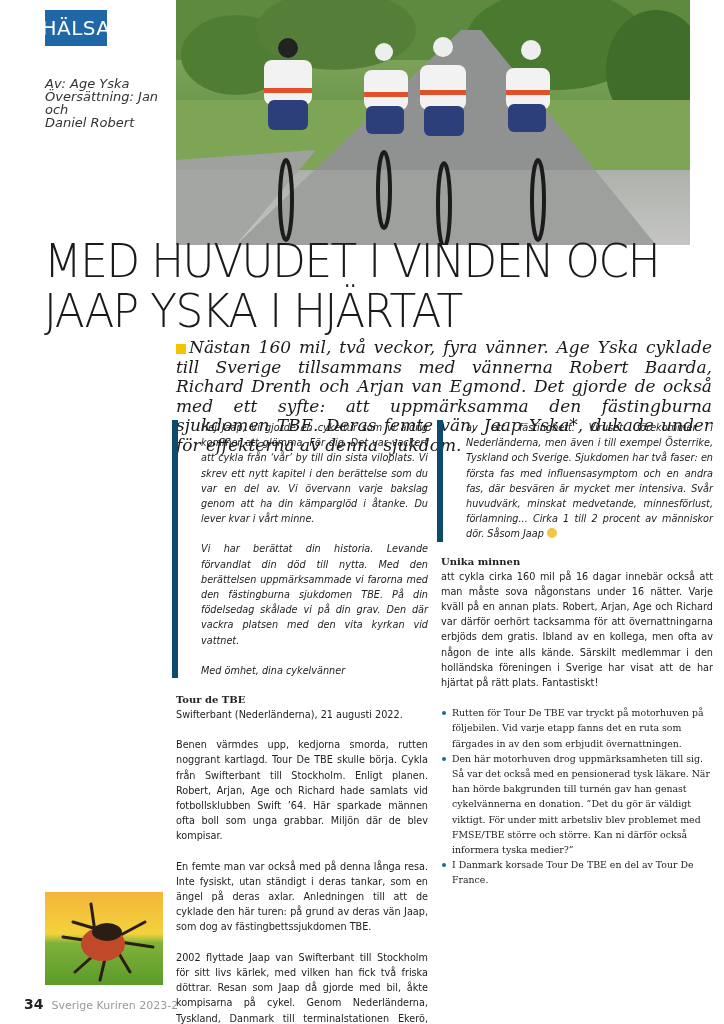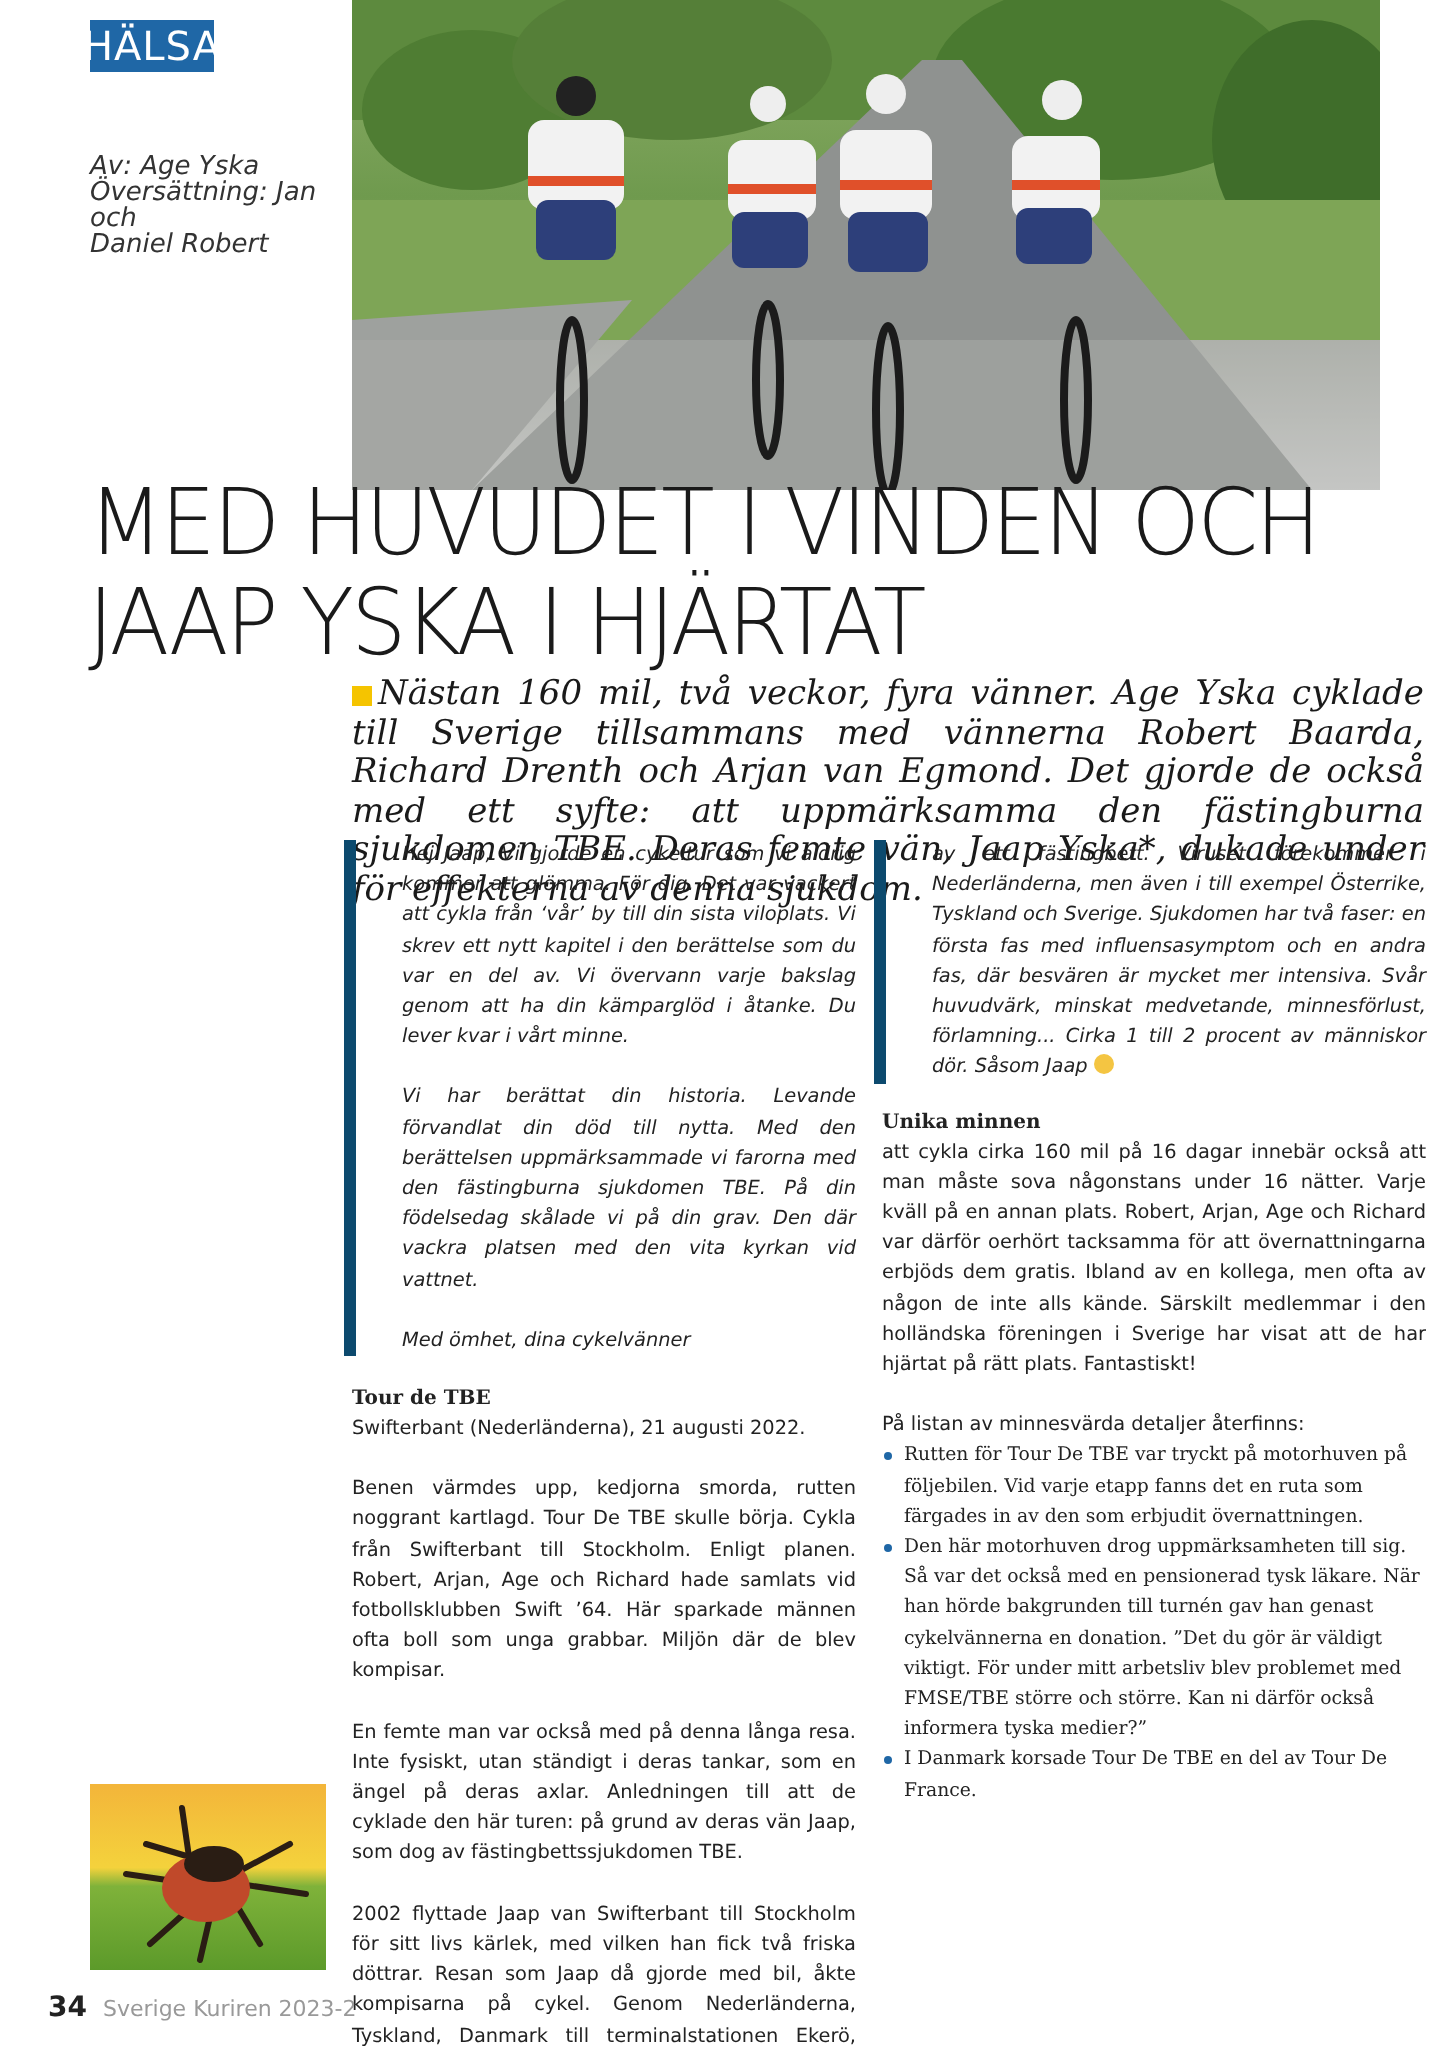--- a/index.html
+++ b/index.html
@@ -1,18 +1,18 @@
 <!DOCTYPE html>
 <html><head>
 <meta charset="utf-8">
 <style>
   html, body { margin:0; padding:0; }
   body { width:724px; height:1024px; background:#ffffff; position:relative; overflow:hidden; font-family:"DejaVu Sans", sans-serif; color:#222; }
 
-  .section-tag { position:absolute; left:45px; top:10px; width:62px; height:26px; background:#1f67a6; color:#fff; font-family:"DejaVu Sans", sans-serif; font-size:20px; display:flex; align-items:center; justify-content:center; letter-spacing:0.5px; }
+  .section-tag { position:absolute; left:45px; top:10px; width:62px; height:36px; background:#1f67a6; color:#fff; font-family:"DejaVu Sans", sans-serif; font-size:20px; display:flex; align-items:center; justify-content:center; letter-spacing:0.5px; }
   .byline { position:absolute; left:45px; top:77px; width:125px; font-family:"DejaVu Sans", sans-serif; font-style:italic; font-size:13px; line-height:13px; color:#333; }
 
   .hero { position:absolute; left:176px; top:0; width:514px; height:245px; overflow:hidden; background:linear-gradient(#8fae6a 0%, #6f9a4e 40%, #7da057 55%, #b4b8b0 70%, #e6e6e6 100%); }
   .hero svg { display:block; }
 
   .headline { position:absolute; left:44px; top:236px; width:680px; font-family:"DejaVu Sans", sans-serif; font-weight:200; font-size:46px; line-height:50px; letter-spacing:-1.5px; color:#1a1a1a; transform:scaleX(0.95); transform-origin:left; }
   .headline .l { display:block; white-space:nowrap; }
 
   .lede { position:absolute; left:176px; top:338px; width:536px; font-family:"DejaVu Serif", serif; font-style:italic; font-size:17px; line-height:19.5px; color:#1a1a1a; text-align:justify; }
   .lede .sq { display:inline-block; width:10px; height:10px; background:#f5c400; margin-right:3px; vertical-align:-1px; }
@@ -118,21 +118,20 @@
 
 </div>
 
 <div class="col col-right">
   <div class="quote">
     <p><span>av ett fästingbett. Viruset förekommer i Nederländerna, men även i till exempel Österrike, Tyskland och Sverige. Sjukdomen har två faser: en första fas med influensasymptom och en andra fas, där besvären är mycket mer intensiva. Svår huvudvärk, minskat medvetande, minnesförlust, förlamning... Cirka 1 till 2 procent av människor dör. Såsom Jaap</span> <span class="emoji"></span></p>
   </div>
   <div class="body" style="margin-top:12px;">
     <h3>Unika minnen</h3>
     <p>att cykla cirka 160 mil på 16 dagar innebär också att man måste sova någonstans under 16 nätter. Varje kväll på en annan plats. Robert, Arjan, Age och Richard var därför oerhört tacksamma för att övernattningarna erbjöds dem gratis. Ibland av en kollega, men ofta av någon de inte alls kände. Särskilt medlemmar i den holländska föreningen i Sverige har visat att de har hjärtat på rätt plats. Fantastiskt!</p>
-    <div>På listan av minnesvärda detaljer återfinns:</div>
     <div class="serif-list">
       <ul>
         <li>Rutten för Tour De TBE var tryckt på motorhuven på följebilen. Vid varje etapp fanns det en ruta som färgades in av den som erbjudit övernattningen.</li>
         <li>Den här motorhuven drog uppmärksamheten till sig. Så var det också med en pensionerad tysk läkare. När han hörde bakgrunden till turnén gav han genast cykelvännerna en donation. ”Det du gör är väldigt viktigt. För under mitt arbetsliv blev problemet med FMSE/TBE större och större. Kan ni därför också informera tyska medier?”</li>
         <li>I Danmark korsade Tour De TBE en del av Tour De France.</li>
 
       </ul>
     </div>
   </div>
 </div>

